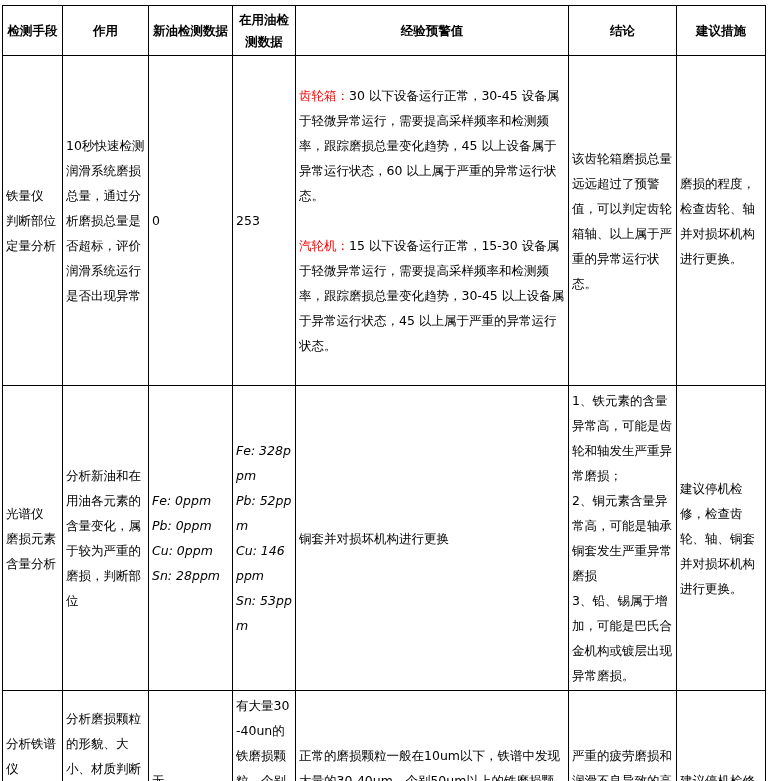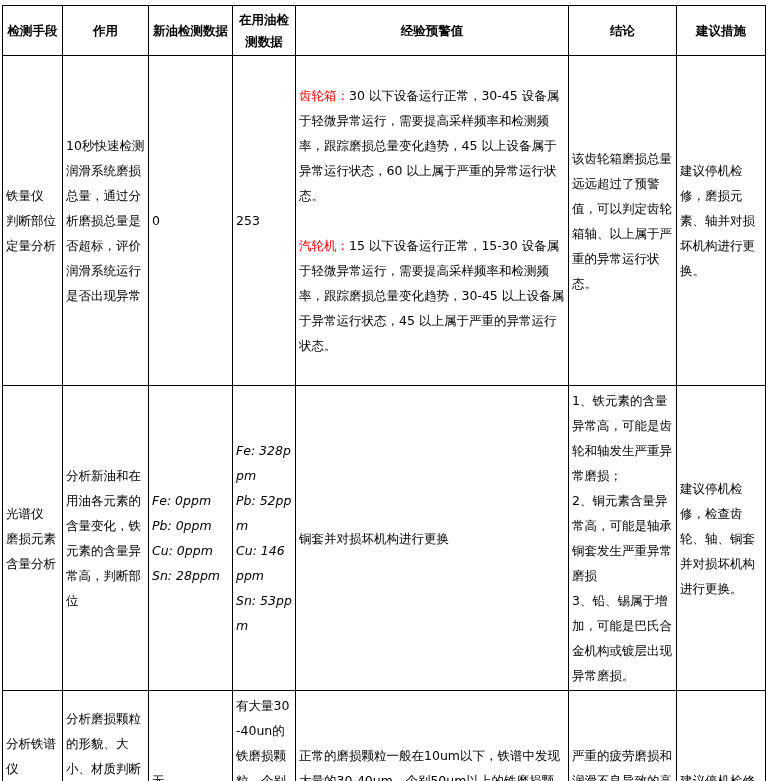--- a/index.html
+++ b/index.html
@@ -74,27 +74,27 @@
 判断部位
 定量分析</td>
         <td>10秒快速检测润滑系统磨损总量，通过分析磨损总量是否超标，评价润滑系统运行是否出现异常</td>
         <td>0</td>
         <td>253</td>
         <td class="warning-cell">
           <p><span class="red-label">齿轮箱：</span><span>30 以下设备运行正常，30-45 设备属于轻微异常运行，需要提高采样频率和检测频率，跟踪磨损总量变化趋势，45 以上设备属于异常运行状态，60 以上属于严重的异常运行状态。</span></p>
           <p><span class="red-label">汽轮机：</span><span>15 以下设备运行正常，15-30 设备属于轻微异常运行，需要提高采样频率和检测频率，跟踪磨损总量变化趋势，30-45 以上设备属于异常运行状态，45 以上属于严重的异常运行状态。</span></p>
         </td>
         <td>该齿轮箱磨损总量远远超过了预警值，可以判定齿轮箱轴、以上属于严重的异常运行状态。</td>
-        <td>建议停机检修，磨损元素、轴并对损坏机构进行更换。</td>
+        <td>磨损的程度，检查齿轮、轴并对损坏机构进行更换。</td>
       </tr>
       <tr class="row-2">
         <td>光谱仪
 磨损元素
 含量分析</td>
-        <td>分析新油和在用油各元素的含量变化，铁元素的含量异常高，判断部位</td>
+        <td>分析新油和在用油各元素的含量变化，属于较为严重的磨损，判断部位</td>
         <td class="mono-data">Fe: 0ppm
 Pb: 0ppm
 Cu: 0ppm
 Sn: 28ppm</td>
         <td class="mono-data">Fe: 328ppm
 Pb: 52ppm
 Cu: 146ppm
 Sn: 53ppm</td>
         <td>铜套并对损坏机构进行更换</td>
         <td>1、铁元素的含量异常高，可能是齿轮和轴发生严重异常磨损；

